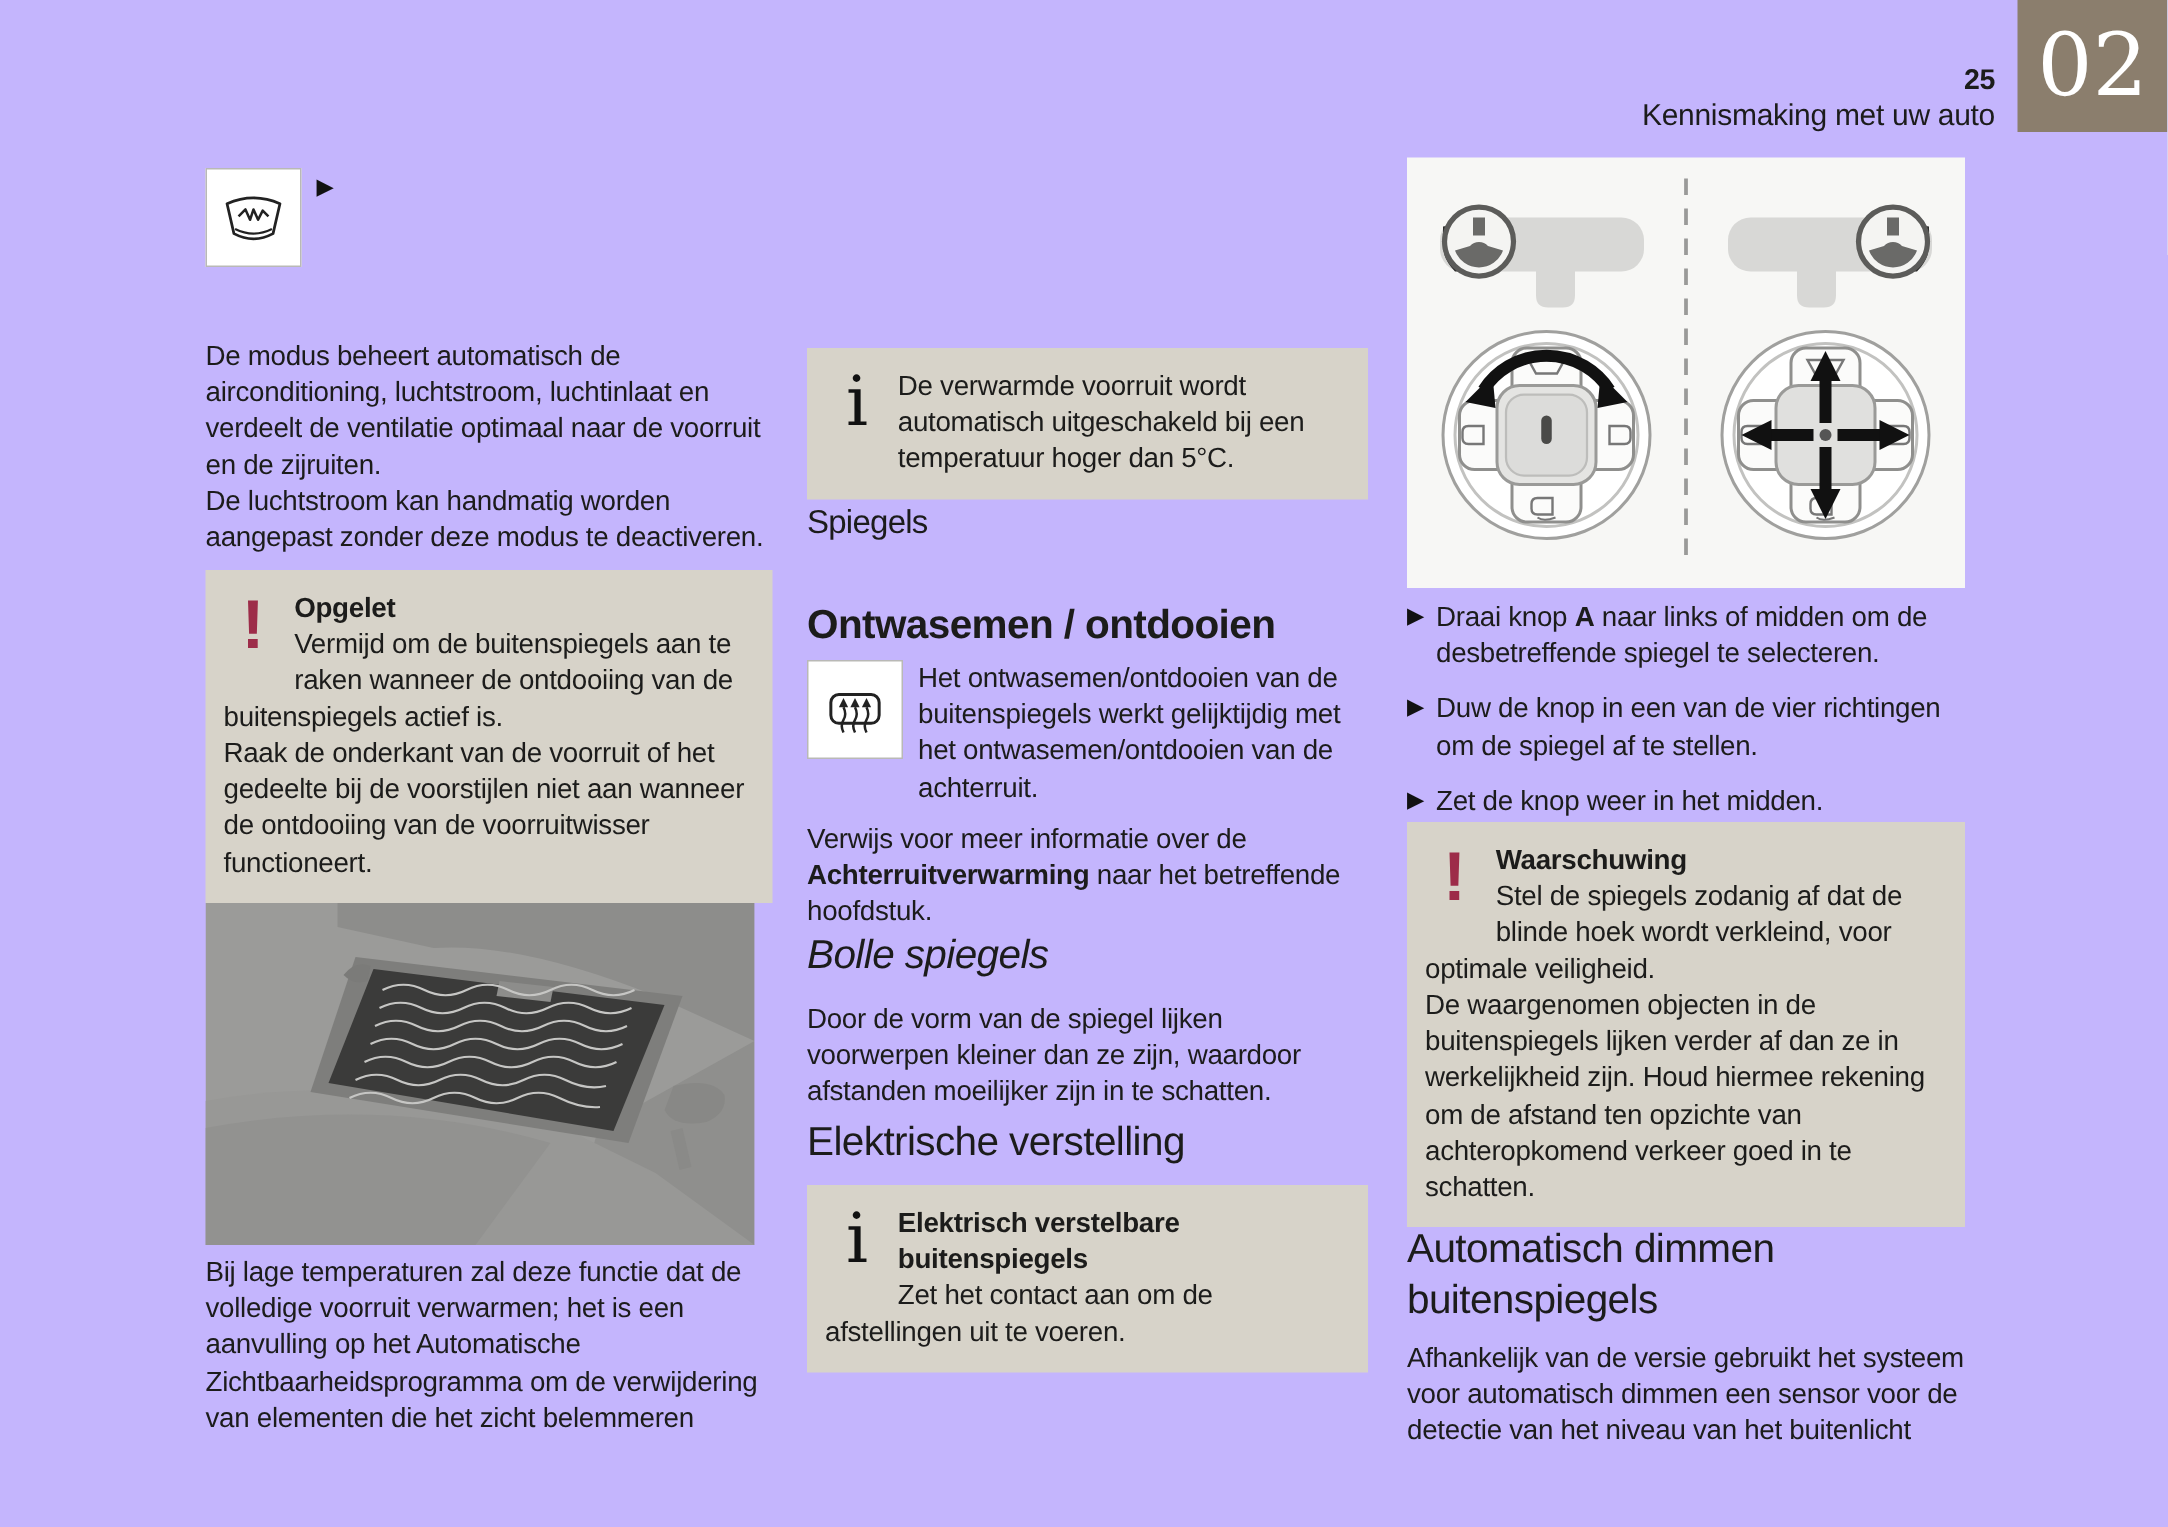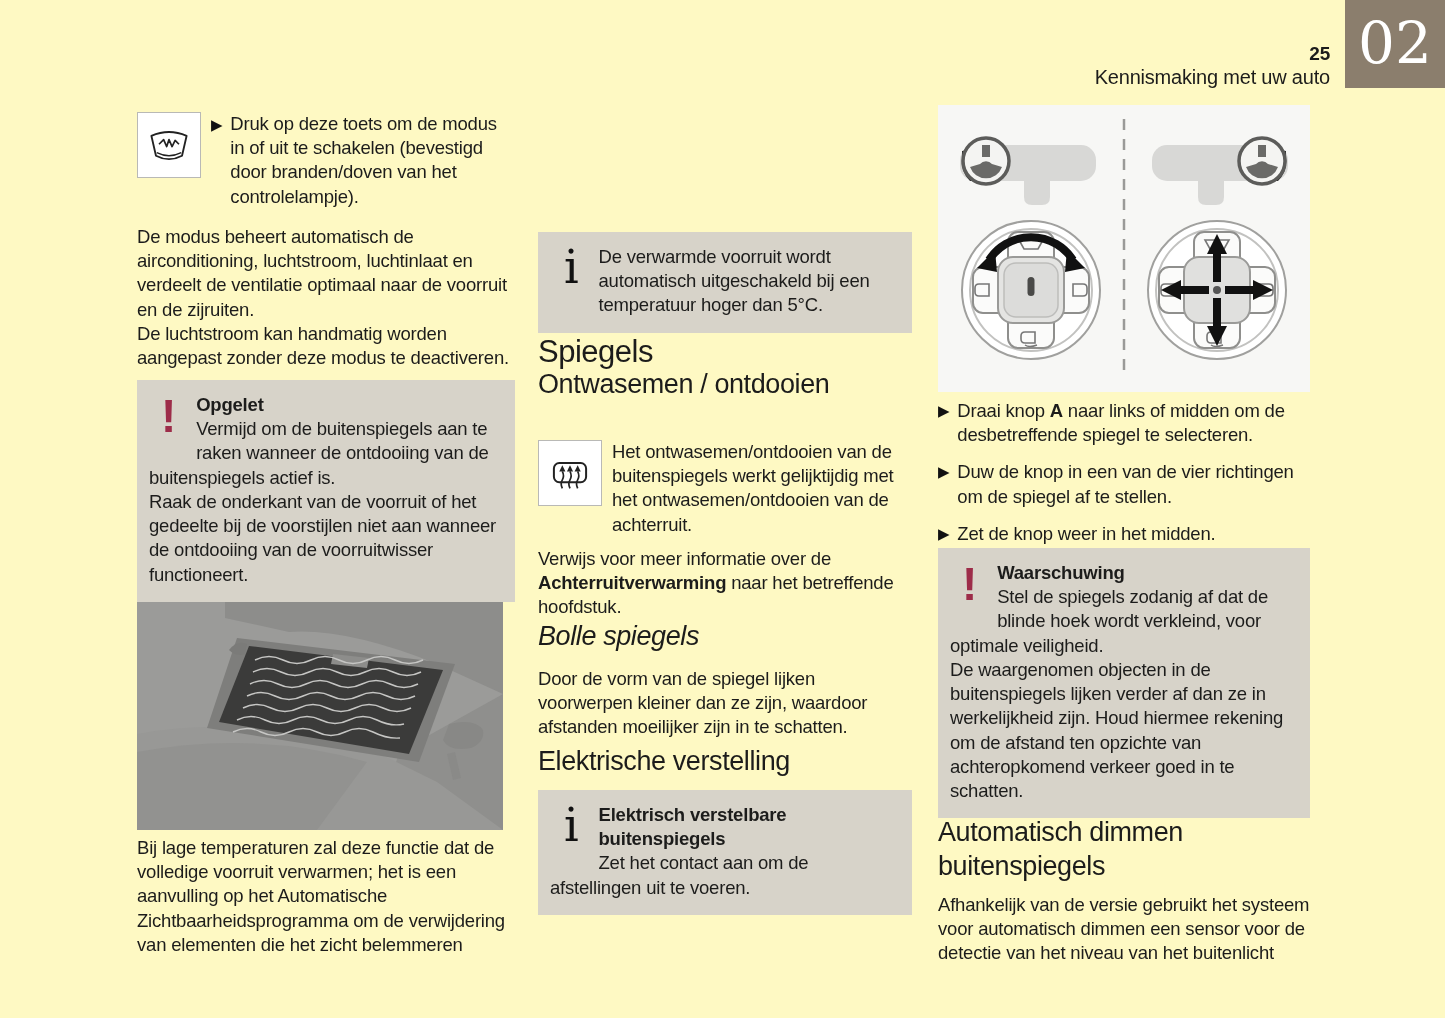--- a/index.html
+++ b/index.html
@@ -1,38 +1,38 @@
 <!DOCTYPE html>
 <html><head>
 <meta charset="utf-8">
 <style>
   html,body{margin:0;padding:0;background:#e8e8e8;}
   .page{
-    position:relative; width:1445px; height:1018px; background:#fef9c3;
+    position:relative; width:1445px; height:1018px; background:#c4b5fd;
     font-family:"Liberation Sans", sans-serif; color:#1c1c1b; overflow:hidden;
     font-size:18.5px; line-height:1.31; letter-spacing:-0.2px;
   }
   .col{position:absolute; top:0; height:1018px;}
   #col-left{left:137px; width:378px;}
   #col-mid{left:538px; width:374px;}
   #col-right{left:938px; width:372px;}
   .abs{position:absolute; left:0; right:0;}
 
   
   .chapter-tab{
     position:absolute; top:0; right:0; width:100px; height:88px;
     display:flex; align-items:center; justify-content:center;
     font-family:"DejaVu Serif", serif; font-size:58px; color:#ffffff;
     letter-spacing:0;
   }
   .page-num{position:absolute; top:42px; right:115px; font-weight:bold; font-size:19px; text-align:right;}
   .section-title{position:absolute; top:64px; right:115px; font-size:20px; text-align:center; white-space:nowrap;}
 
   
-  .h1{font-size:31px; line-height:1.05; letter-spacing:-0.5px;}
+  .h1{font-size:22px; line-height:1.05; letter-spacing:-0.5px;}
   .h2{font-size:27px; line-height:1.25; letter-spacing:-0.4px;}
 
   
   .icon-row{display:flex; align-items:flex-start;}
   .icon-box{
     flex:0 0 auto; width:62px; height:64px; border:1px solid #b9b9b6; background:#fff;
     display:flex; align-items:center; justify-content:center; margin-right:10px;
   }
   .tri{flex:0 0 auto; font-size:15px; line-height:1; margin:5px 8px 0 0; color:#111;}
   .bullet{display:flex; align-items:flex-start; margin-bottom:13px;}
@@ -67,21 +67,20 @@
 
     <div class="abs icon-row" style="top:112px;">
       <span class="icon-box">
         <svg width="46" height="40" viewBox="0 0 60 52">
           <path d="M7,14 Q30,4 53,14 L47,40 Q30,49 13,40 Z" fill="none" stroke="#222" stroke-width="2.4" stroke-linejoin="round"></path>
           <path d="M14,36 Q30,44 46,36" fill="none" stroke="#222" stroke-width="1.8"></path>
           <path d="M17,25 L23,19 L27,28 L30,19 L34,28 L38,20 L43,25" fill="none" stroke="#222" stroke-width="2.2" stroke-linejoin="round"></path>
         </svg>
       </span>
       <span class="tri">▶</span>
-      <span style="flex:1;">Druk op deze toets om de modus in of uit te schakelen (bevestigd door branden/doven van het controlelampje).</span>
     </div>
 
     <div class="abs" style="top:225px;">
       <div>De modus beheert automatisch de airconditioning, luchtstroom, luchtinlaat en verdeelt de ventilatie optimaal naar de voorruit en de zijruiten.</div>
       <div>De luchtstroom kan handmatig worden aangepast zonder deze modus te deactiveren.</div>
     </div>
 
     <div class="abs note-box" style="top:380px;">
       <span class="excl">!</span>
       <div class="title">Opgelet</div>
@@ -128,21 +127,21 @@
 
   <div class="col" id="col-mid">
 
 
     <div class="abs note-box" style="top:232px;">
       <span class="info-i">i</span>
       <div>De verwarmde voorruit wordt automatisch uitgeschakeld bij een temperatuur hoger dan 5°C.</div>
     </div>
 
     <div class="abs h1" style="top:336px;">Spiegels</div>
-    <div class="abs h2" style="top:368px;">Ontwasemen / ontdooien</div>
+    <div class="abs h2" style="top:400px;font-weight:bold;">Ontwasemen / ontdooien</div>
 
     <div class="abs icon-row" style="top:440px;">
       <span class="icon-box">
         <svg width="46" height="46" viewBox="0 0 60 60">
           <rect x="9" y="17" width="42" height="25" rx="7" fill="none" stroke="#222" stroke-width="2.6"></rect>
           <g stroke="#222" stroke-width="2.2" fill="none">
             <path d="M20,50 q-3,-6 0,-11 q3,-5 0,-11"></path>
             <path d="M30,50 q-3,-6 0,-11 q3,-5 0,-11"></path>
             <path d="M40,50 q-3,-6 0,-11 q3,-5 0,-11"></path>
           </g>

